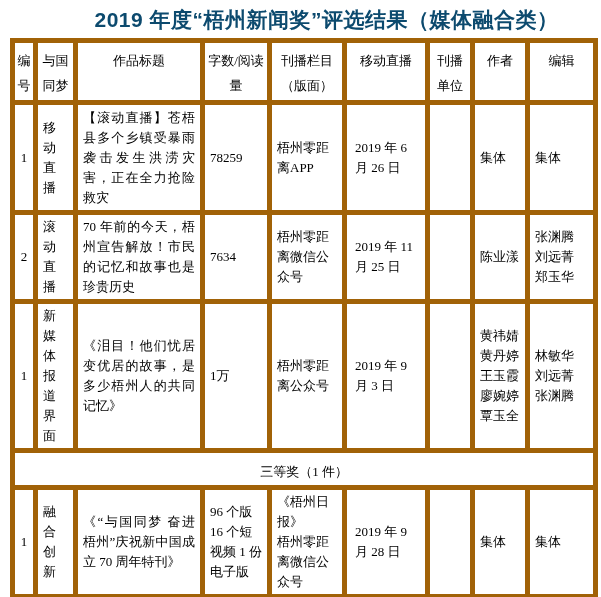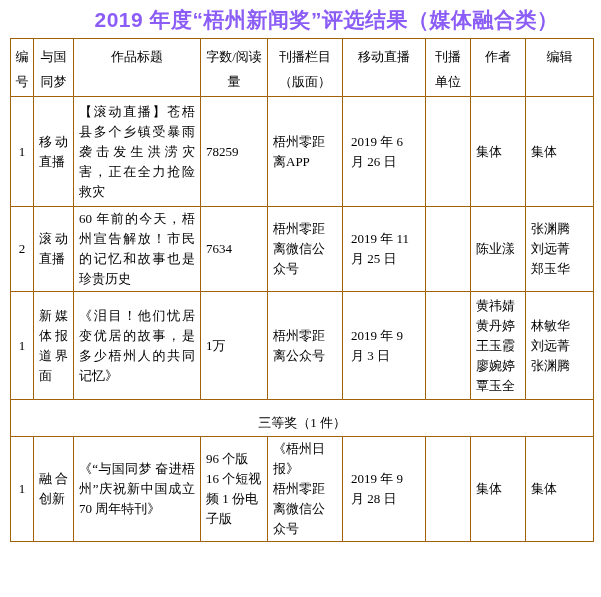--- a/index.html
+++ b/index.html
@@ -19,31 +19,31 @@
     box-sizing: border-box;
   }
   .doc-title {
     margin: 0;
     padding: 6px 0 4px 52px;
     text-align: center;
     font-family: "Liberation Sans", "DejaVu Sans", sans-serif;
     font-weight: bold;
     font-size: 21px;
     letter-spacing: 0.5px;
-    color: #8b5cf6;
+    color: #0c4a6e;
     white-space: nowrap;
   }
   table.awards {
     border-collapse: collapse;
     table-layout: fixed;
     margin-left: 10px;
     width: 583px;
   }
   .awards th, .awards td {
-    border: 1px solid #a16207;
+    border: 5px solid #a16207;
     box-sizing: border-box;
     font-size: 13px;
     white-space: pre-line;
     overflow: hidden;
   }
   .awards th {
     font-weight: normal;
     vertical-align: top;
     text-align: center;
     padding: 5px 2px 2px 2px;
@@ -112,21 +112,21 @@
         <td>梧州零距离APP</td>
         <td class="c-date">2019 年 6 月 26 日</td>
         <td></td>
         <td>集体</td>
         <td>集体</td>
       </tr>
 
       <tr class="data-row" style="height:80px">
         <td class="c-no">2</td>
         <td class="c-cat">滚动直播</td>
-        <td class="c-title">60 年前的今天，梧州宣告解放！市民的记忆和故事也是珍贵历史</td>
+        <td class="c-title">70 年前的今天，梧州宣告解放！市民的记忆和故事也是珍贵历史</td>
         <td>7634</td>
         <td>梧州零距离微信公众号</td>
         <td class="c-date">2019 年 11 月 25 日</td>
         <td></td>
         <td>陈业漾</td>
         <td>张渊腾
 刘远菁
 郑玉华</td>
       </tr>
 

